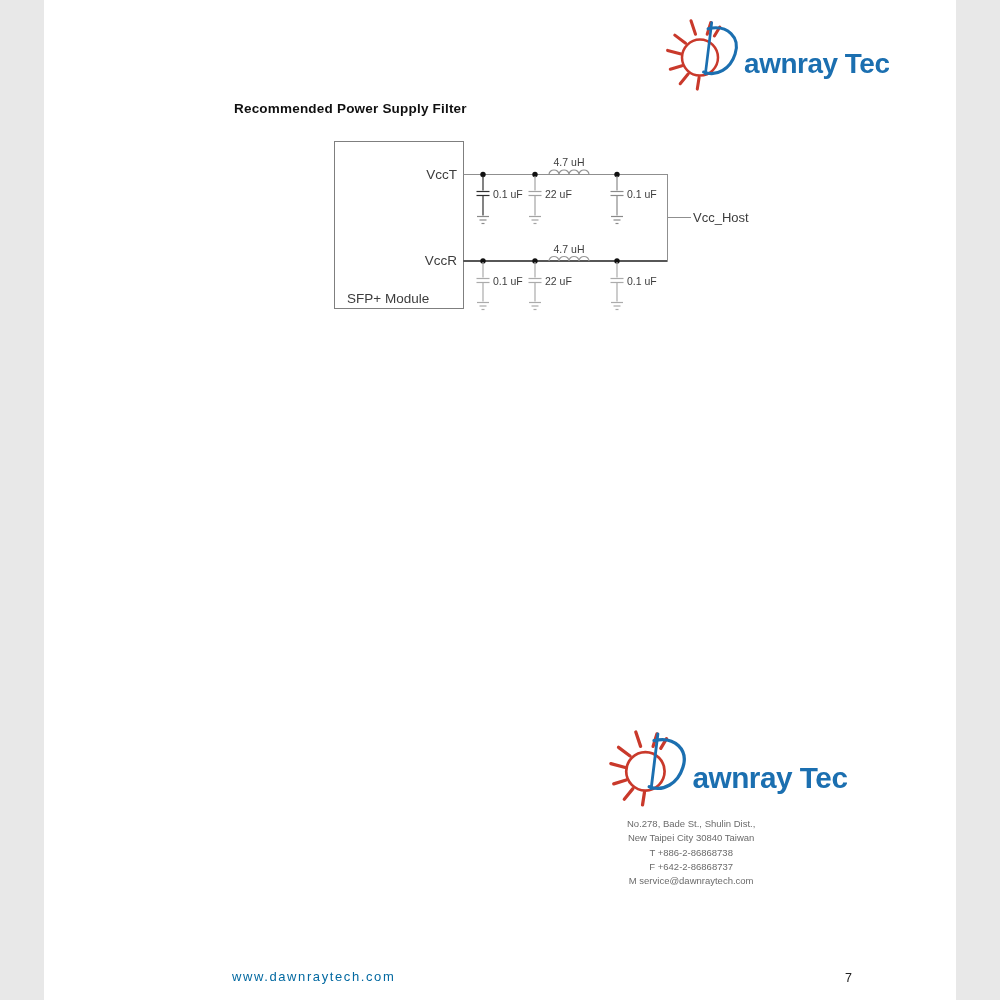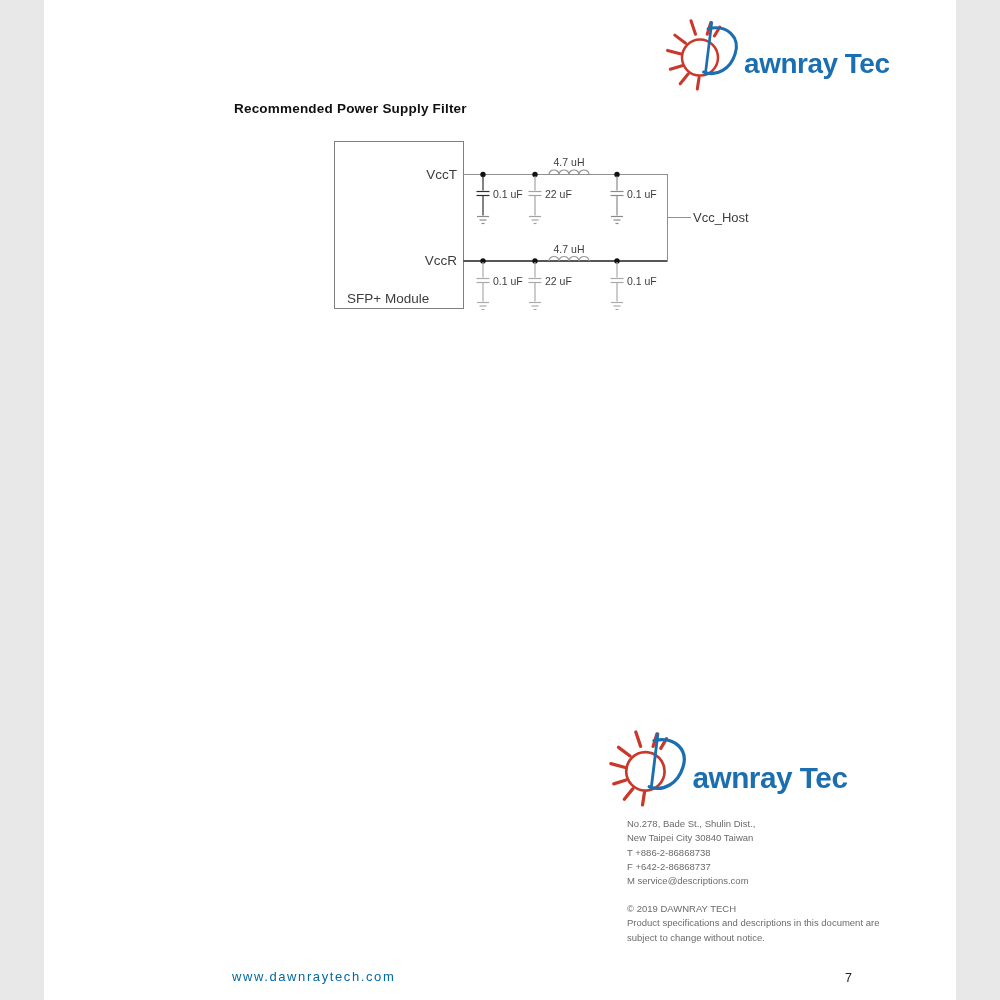--- a/index.html
+++ b/index.html
@@ -12,21 +12,21 @@
     margin:0 auto;
   }
   .abs{position:absolute;}
   .page-title{
     left:190px;top:101px;
     font-size:13.5px;font-weight:bold;color:#101010;
     letter-spacing:0.2px;
   }
   .contact-block{
     left:583px;top:817px;
-    font-size:9.5px;line-height:14.3px;color:#6b6b6b;
+    font-size:9.5px;line-height:14.3px;color:#6b6b6b;text-align:center;
   }
   .legal-block{
     left:583px;top:902px;
     font-size:9.5px;line-height:14.3px;color:#6b6b6b;
   }
   .footer-website{
     left:188px;top:969px;
     font-size:13px;color:#0369a1;letter-spacing:1.6px;
   }
   .page-number{
@@ -184,25 +184,20 @@
 
   <svg class="abs" style="left:563px;top:727px;" width="240" height="81" viewBox="0 0 250 84">
     <use href="#logo-sym"></use>
   </svg>
 
   <div class="abs contact-block">
     <div>No.278, Bade St., Shulin Dist.,</div>
     <div>New Taipei City 30840 Taiwan</div>
     <div>T +886-2-86868738</div>
     <div>F +642-2-86868737</div>
-    <div>M service@descriptions.com</div>
+    <div>M service@dawnraytech.com</div>
   </div>
 
-  <div class="abs legal-block">
-    <div>© 2019 DAWNRAY TECH</div>
-    <div>Product specifications and descriptions in this document are</div>
-    <div>subject to change without notice.</div>
-  </div>
 
   <div class="abs footer-website">www.dawnraytech.com</div>
   <div class="abs page-number">7</div>
 
 </div>
 
 </body></html>

